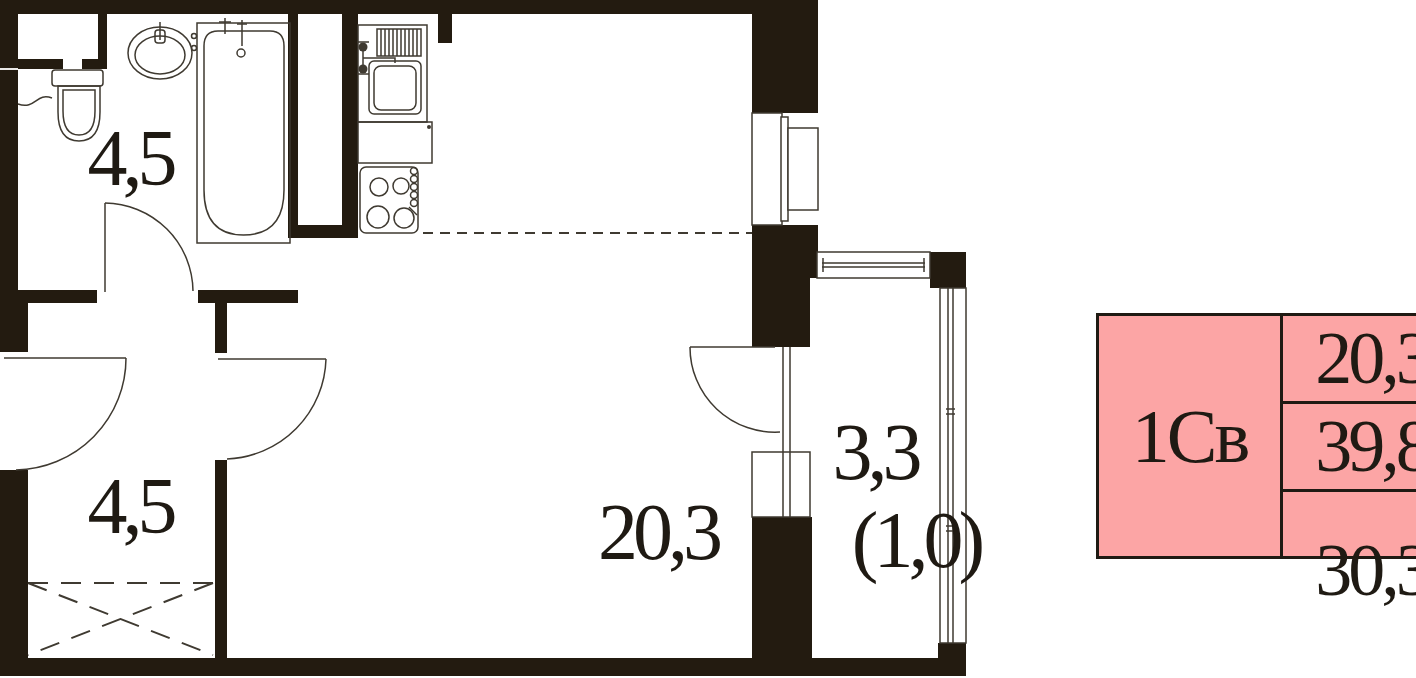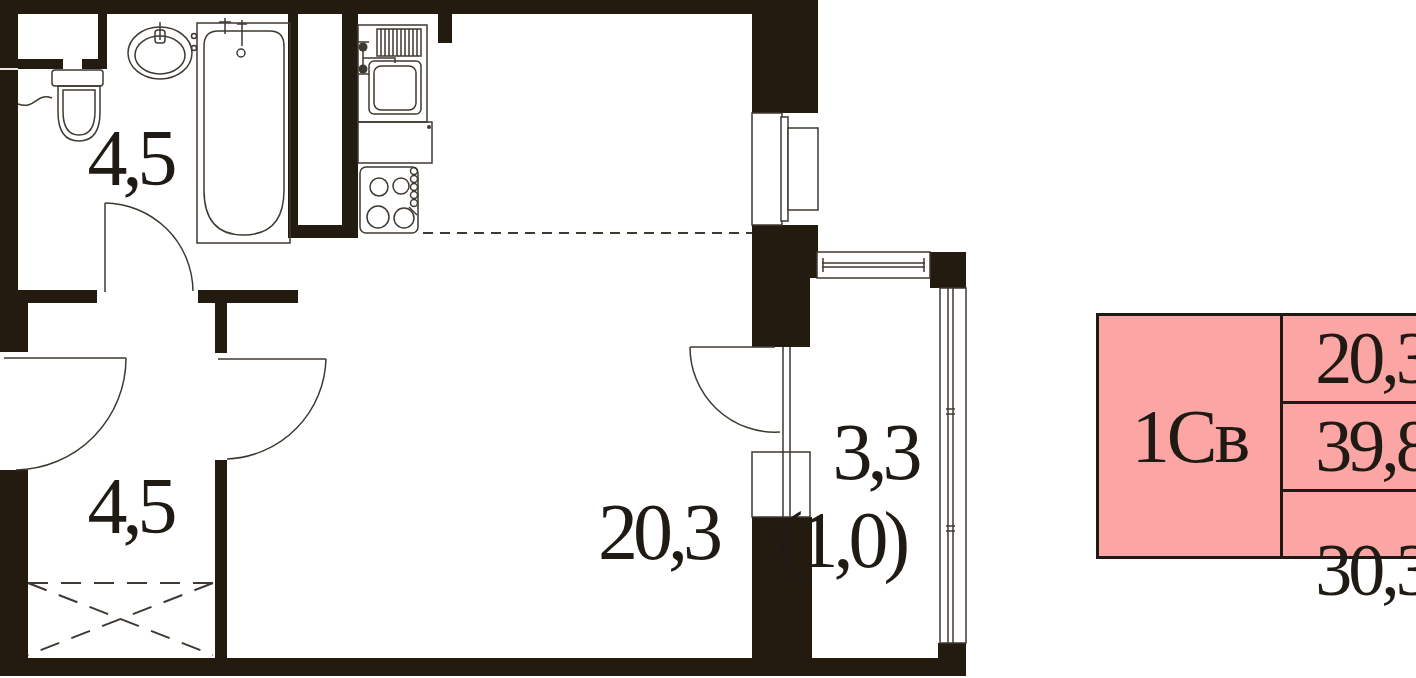--- a/index.html
+++ b/index.html
@@ -185,21 +185,21 @@
   </svg>
 
   <div class="area-label" style="left:55px;top:118px;width:150px">4,5</div>
 
   <div class="area-label" style="left:55px;top:466px;width:150px">4,5</div>
 
   <div class="area-label" style="left:578px;top:492px;width:160px">20,3</div>
 
   <div class="area-label" style="left:800px;top:412px;width:150px">3,3</div>
 
-  <div class="area-label" style="left:761px;top:500px;width:160px">(1,0)</div>
+  <div class="area-label" style="left:836px;top:500px;width:160px">(1,0)</div>
 
   <div class="legend">
     <div class="legend-type">1Св</div>
     <div class="legend-values">
       <div class="legend-row">20,3</div>
       <div class="legend-row">39,8</div>
       <div class="legend-row">30,3</div>
     </div>
   </div>
 

